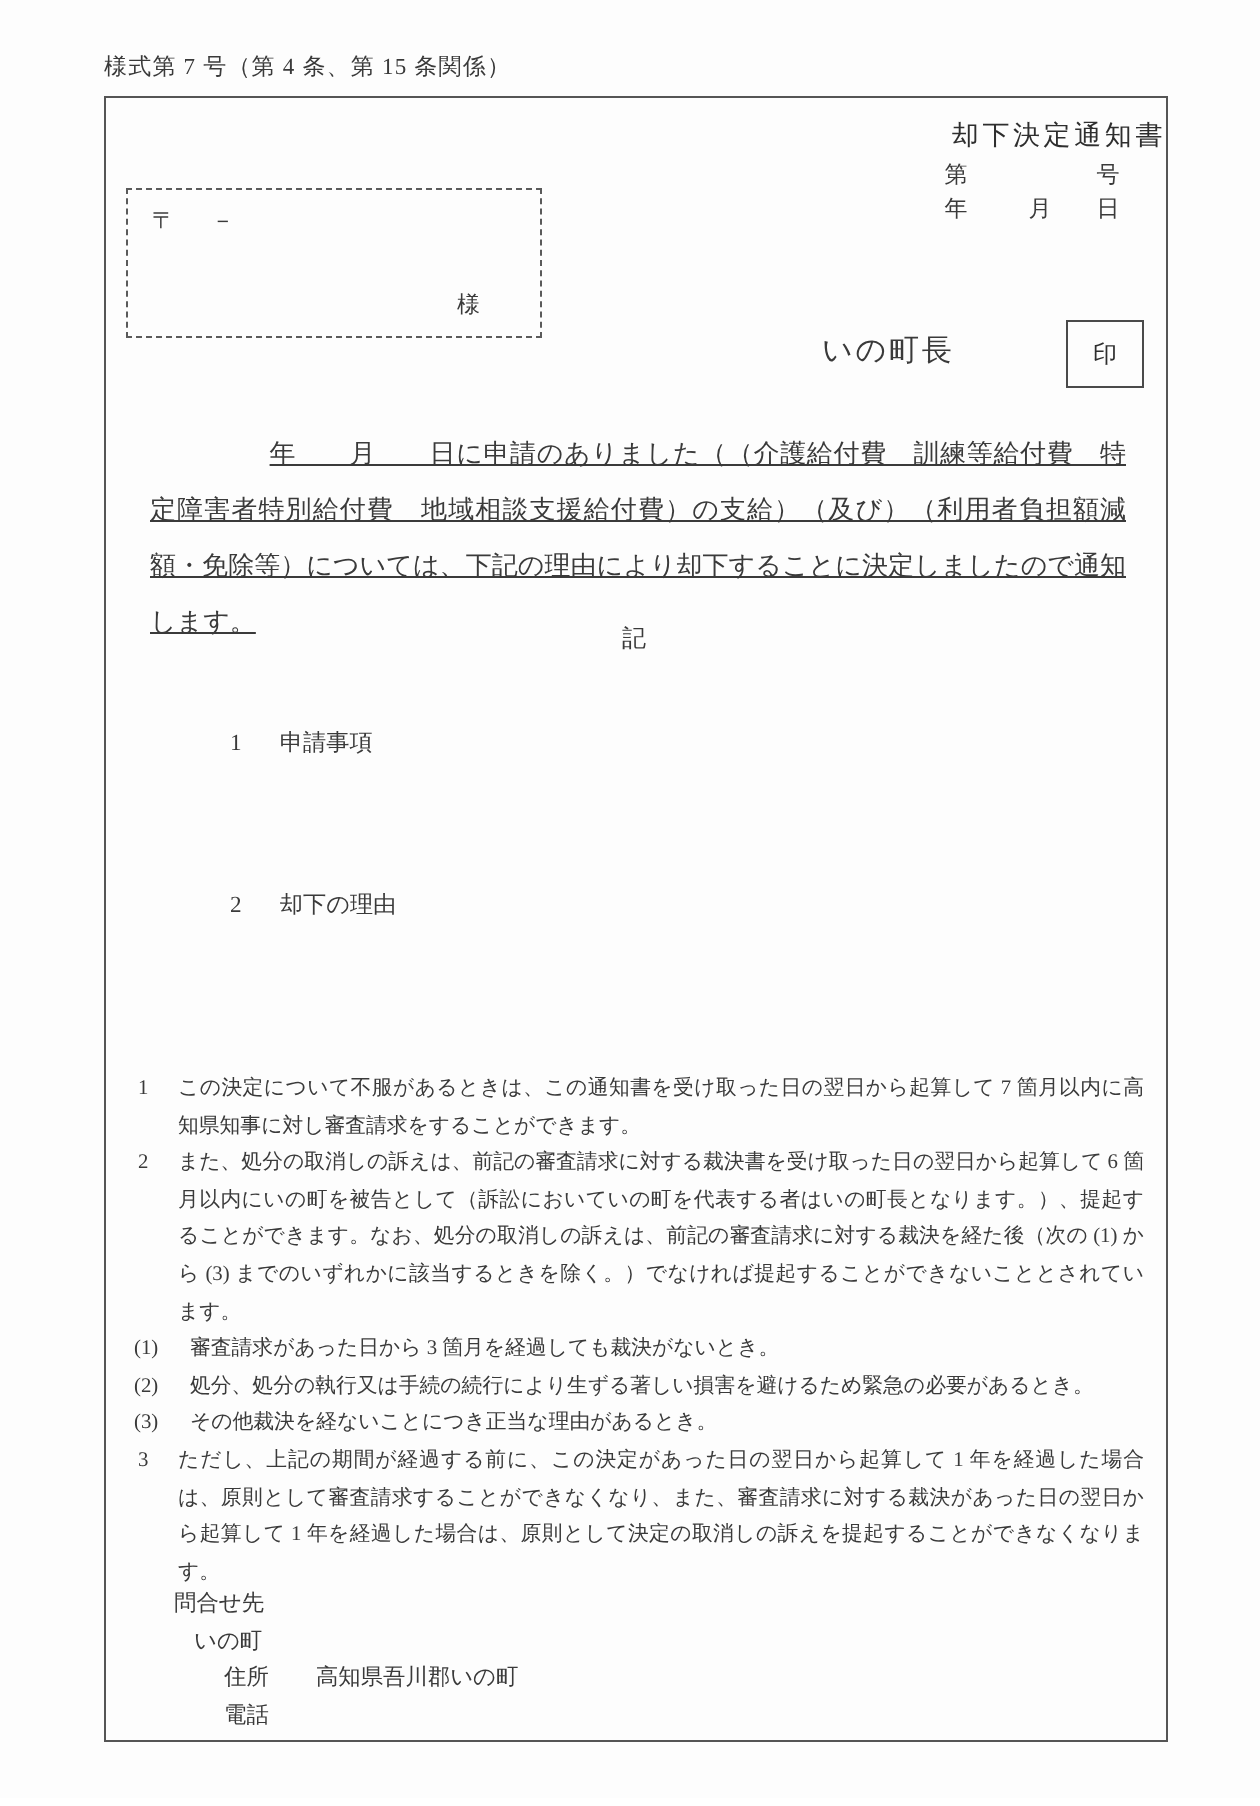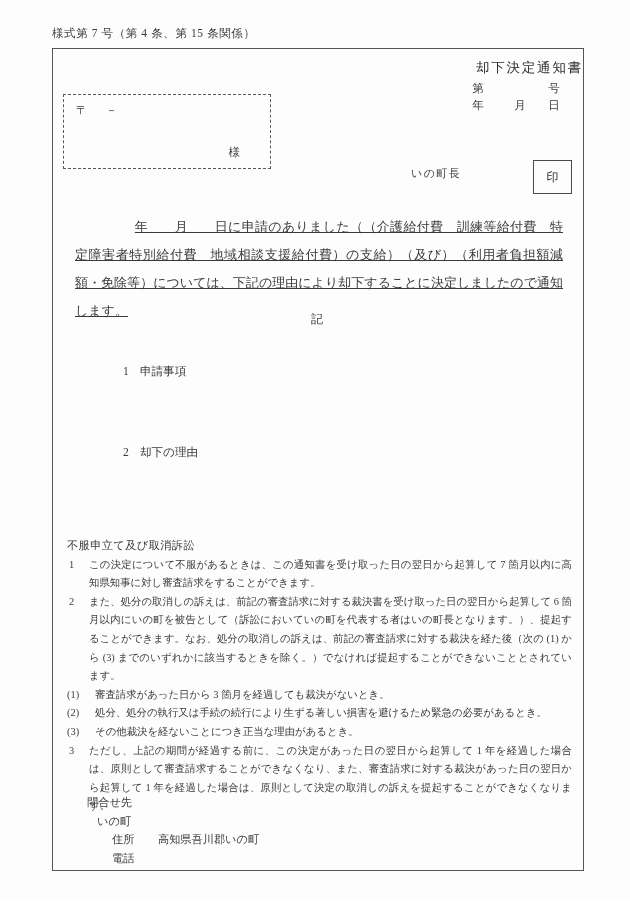--- a/index.html
+++ b/index.html
@@ -108,21 +108,21 @@
     right: 30px;
     bottom: 8px;
     font-size: 11.5px;
   }
 
   
   .issuer {
     position: absolute;
     left: 358px;
     top: 117px;
-    font-size: 11px;
+    font-size: 15px;
     letter-spacing: 1.4px;
     white-space: nowrap;
   }
   .seal-box {
     position: absolute;
     left: 480px;
     top: 111px;
     width: 39px;
     height: 34px;
     border: 1.2px solid #4a4a4a;
@@ -156,21 +156,20 @@
     text-align: center;
     font-size: 12px;
     letter-spacing: 2px;
   }
 
   .item-head {
     position: absolute;
     left: 62px;
     font-size: 11.6px;
     white-space: nowrap;
-    text-align: center;
   }
   .item-head .num {
     display: inline-block;
     width: 22px;
   }
   .item-1 { top: 315px; }
   .item-2 { top: 396px; }
 
   
   .notice {
@@ -263,21 +262,20 @@
       <span class="num">1</span>
       <span>申請事項</span>
     </div>
 
     <div class="item-head item-2">
       <span class="num">2</span>
       <span>却下の理由</span>
     </div>
 
     <div class="notice">
-      <div class="head">不服申立て及び取消訴訟</div>
 
       <div class="li num">
         <span class="marker">1</span>
         <span>この決定について不服があるときは、この通知書を受け取った日の翌日から起算して 7 箇月以内に高知県知事に対し審査請求をすることができます。</span>
       </div>
 
       <div class="li num">
         <span class="marker">2</span>
         <span>また、処分の取消しの訴えは、前記の審査請求に対する裁決書を受け取った日の翌日から起算して 6 箇月以内にいの町を被告として（訴訟においていの町を代表する者はいの町長となります。）、提起することができます。なお、処分の取消しの訴えは、前記の審査請求に対する裁決を経た後（次の (1) から (3) までのいずれかに該当するときを除く。）でなければ提起することができないこととされています。</span>
       </div>

